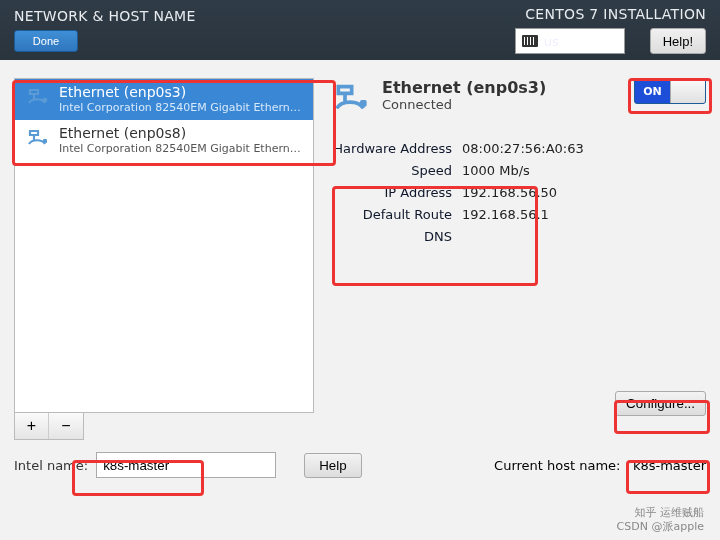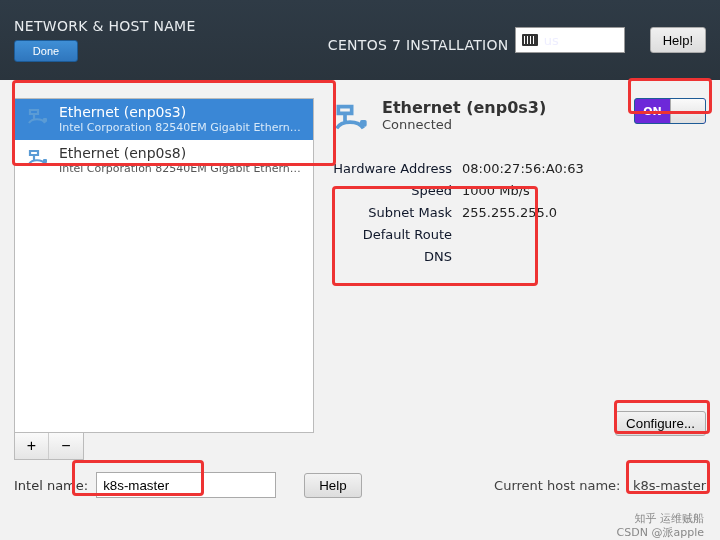--- a/index.html
+++ b/index.html
@@ -1,22 +1,22 @@
 <!DOCTYPE html>
 <html><head>
 <meta charset="utf-8">
 <style>
   * { box-sizing: border-box; margin: 0; padding: 0; }
   body { font-family: "DejaVu Sans", "Cantarell", sans-serif; font-size: 13px; color: #333; width: 720px; height: 540px; background: #f2f2f2; overflow: hidden; position: relative; }
   
-  .header { background: linear-gradient(#2f3b46, #2a343d); height: 80px; display: flex; align-items: center; padding: 0 14px; color: #eef; position: relative; }
+  .header { background: linear-gradient(#2f3b46, #2a343d); height: 60px; display: flex; align-items: center; padding: 0 14px; color: #eef; position: relative; }
   .header-left { display: flex; flex-direction: column; gap: 6px; }
   .header-title { font-size: 14px; font-weight: 500; color: #e8ecef; letter-spacing: .3px; }
   .done-btn { background: linear-gradient(#3f8fd6,#2f76bd); border: 1px solid #1d5b96; color: #fff; padding: 4px 16px; border-radius: 3px; font-size: 11px; cursor: pointer; width: 64px; }
-  .header-right { margin-left: auto; display: flex; flex-direction: row; align-items: flex-end; gap: 6px; }
+  .header-right { margin-left: auto; display: flex; flex-direction: column; align-items: flex-end; gap: 6px; }
   .inst-title { font-size: 14px; letter-spacing: .3px; color: #e8ecef; }
   .header-right-row { display: flex; gap: 25px; align-items: center; }
   .kbd-select { background: #fff; border: 1px solid #999; padding: 2px 6px; display: flex; align-items: center; gap: 6px; min-width: 110px; height: 26px; }
   .kbd-icon { width: 16px; height: 12px; background: #333; border-radius: 1px; position: relative; }
   .kbd-icon::after { content: ""; position: absolute; inset: 2px; background: repeating-linear-gradient(90deg,#fff 0 1px,#333 1px 3px); }
   .help-btn { background: linear-gradient(#f0f0f0,#ddd); border: 1px solid #aaa; padding: 3px 12px; border-radius: 3px; font-size: 13px; cursor: pointer; height: 26px; }
   
   .main { display: flex; padding: 18px 14px 0 14px; height: 380px; gap: 14px; }
   
   .iface-panel { width: 300px; display: flex; flex-direction: column; }
@@ -30,42 +30,42 @@
   .iface-item.selected .iface-sub { color: #d7e9f9; }
   .list-btns { display: flex; border: 1px solid #bbb; border-top: none; background: #eee; width:70px;}
   .list-btns button { background: linear-gradient(#fafafa,#e5e5e5); border: none; border-right: 1px solid #ccc; width: 34px; height: 26px; font-size: 16px; cursor: pointer; }
   .list-btns button:last-child { border-right:none; }
   
   .detail-panel { flex: 1; position: relative; }
   .detail-header { display: flex; align-items: flex-start; gap: 10px; }
   .big-icon { width: 44px; height: 44px; display:flex; align-items:center; justify-content:center; }
   .detail-title { font-size: 16px; font-weight: bold; }
   .detail-status { font-size: 13px; color: #444; }
-  .toggle { position: absolute; top: 0; right: 0; width: 72px; height: 26px; background: #6d28d9; border: 1px solid #1d5b96; border-radius: 3px; display:flex; align-items:center; }
+  .toggle { position: absolute; top: 0; right: 0; width: 72px; height: 26px; background: #1d4ed8; border: 1px solid #1d5b96; border-radius: 3px; display:flex; align-items:center; }
   .toggle-label { color:#fff; font-size:11px; font-weight:bold; width:50%; text-align:center;}
   .toggle-knob { background: linear-gradient(#fafafa,#e0e0e0); width: 50%; height: 100%; border-left:1px solid #aaa; border-radius:0 2px 2px 0;}
   
   .props { margin: 16px 0 0 4px; }
   .prow { display: flex; font-size: 13px; line-height: 22px; }
   .plabel { width: 120px; text-align: right; color: #0f172a; margin-right: 10px; }
   .pval { color: #222; }
   
   .configure-btn { position:absolute; right:0; bottom:24px; background: linear-gradient(#f3f3f3,#ddd); border:1px solid #aaa; padding:4px 10px; border-radius:3px; cursor:pointer; }
   
   .footer { padding: 12px 14px 0 14px; display:flex; align-items:center; gap:8px; }
   .hostname-input { border:1px solid #aaa; padding:4px 6px; width:180px; height:26px; background:#fff; }
   .apply-btn { background: linear-gradient(#f3f3f3,#ddd); border:1px solid #aaa; padding:4px 14px; border-radius:3px; cursor:pointer; margin-left:20px; }
-  .cur-host { margin-left:auto; font-size:13px; color:#404040; }
+  .cur-host { margin-left:auto; font-size:13px; color:#000000; }
   
   .hl { position:absolute; border:3px solid #e33; border-radius:4px; pointer-events:none; }
   
   .eth-svg { stroke:#5a9bd5; fill:none; stroke-width:2.2; }
   .iface-item:not(.selected) .eth-svg { stroke:#5a9bd5; }
   
-  .watermark { position:absolute; right:16px; bottom:0; font-size:11px; color:#888; text-align:right; line-height:14px;}
+  .watermark { position:absolute; right:16px; bottom:6px; font-size:11px; color:#888; text-align:right; line-height:14px;}
 </style>
 </head>
 <body>
 
 <div class="header">
   <div class="header-left">
     <div class="header-title">NETWORK &amp; HOST NAME</div>
     <button class="done-btn">Done</button>
   </div>
   <div class="header-right">
@@ -136,25 +136,26 @@
     <div class="props">
       <div class="prow">
           <span class="plabel">Hardware Address</span>
           <span class="pval">08:00:27:56:A0:63</span>
         </div>
       <div class="prow">
           <span class="plabel">Speed</span>
           <span class="pval">1000 Mb/s</span>
         </div>
       <div class="prow">
-          <span class="plabel">Subnet Mask</span>
-          <span class="pval">255.255.255.0</span>
+          <span class="plabel">IP Address</span>
+          <span class="pval">192.168.56.50</span>
         </div>
       <div class="prow">
           <span class="plabel">Default Route</span>
+          <span class="pval">192.168.56.1</span>
         </div>
       <div class="prow">
           <span class="plabel">DNS</span>
           <span class="pval"></span>
         </div>
     </div>
 
     <button class="configure-btn">Configure...</button>
   </div>
 </div>

